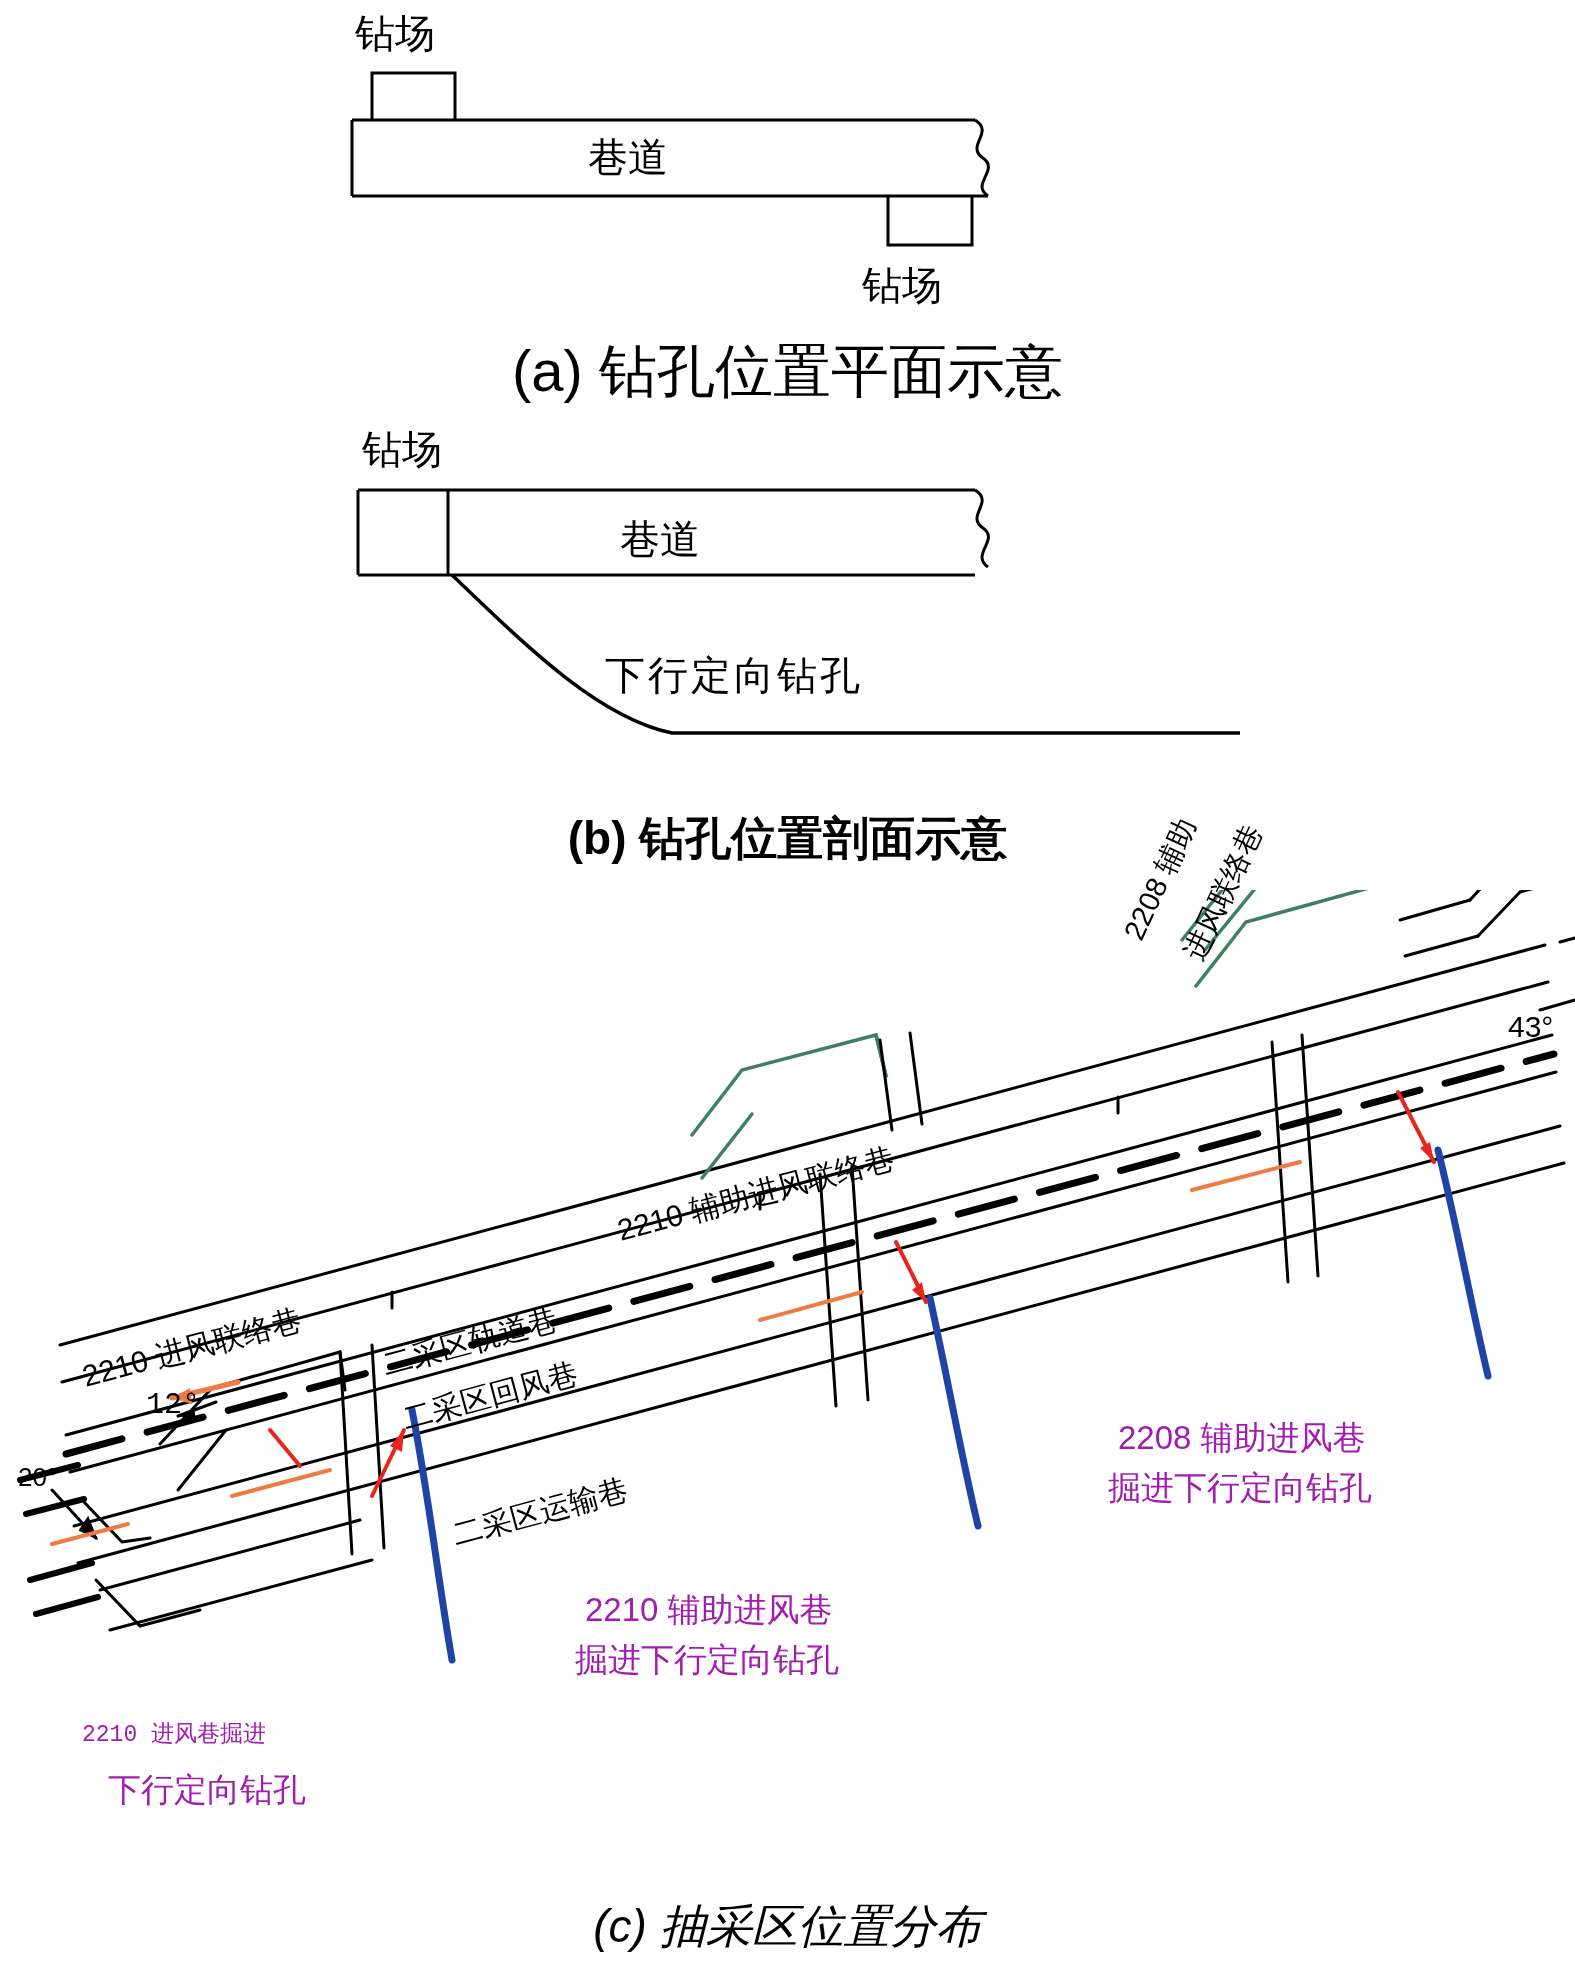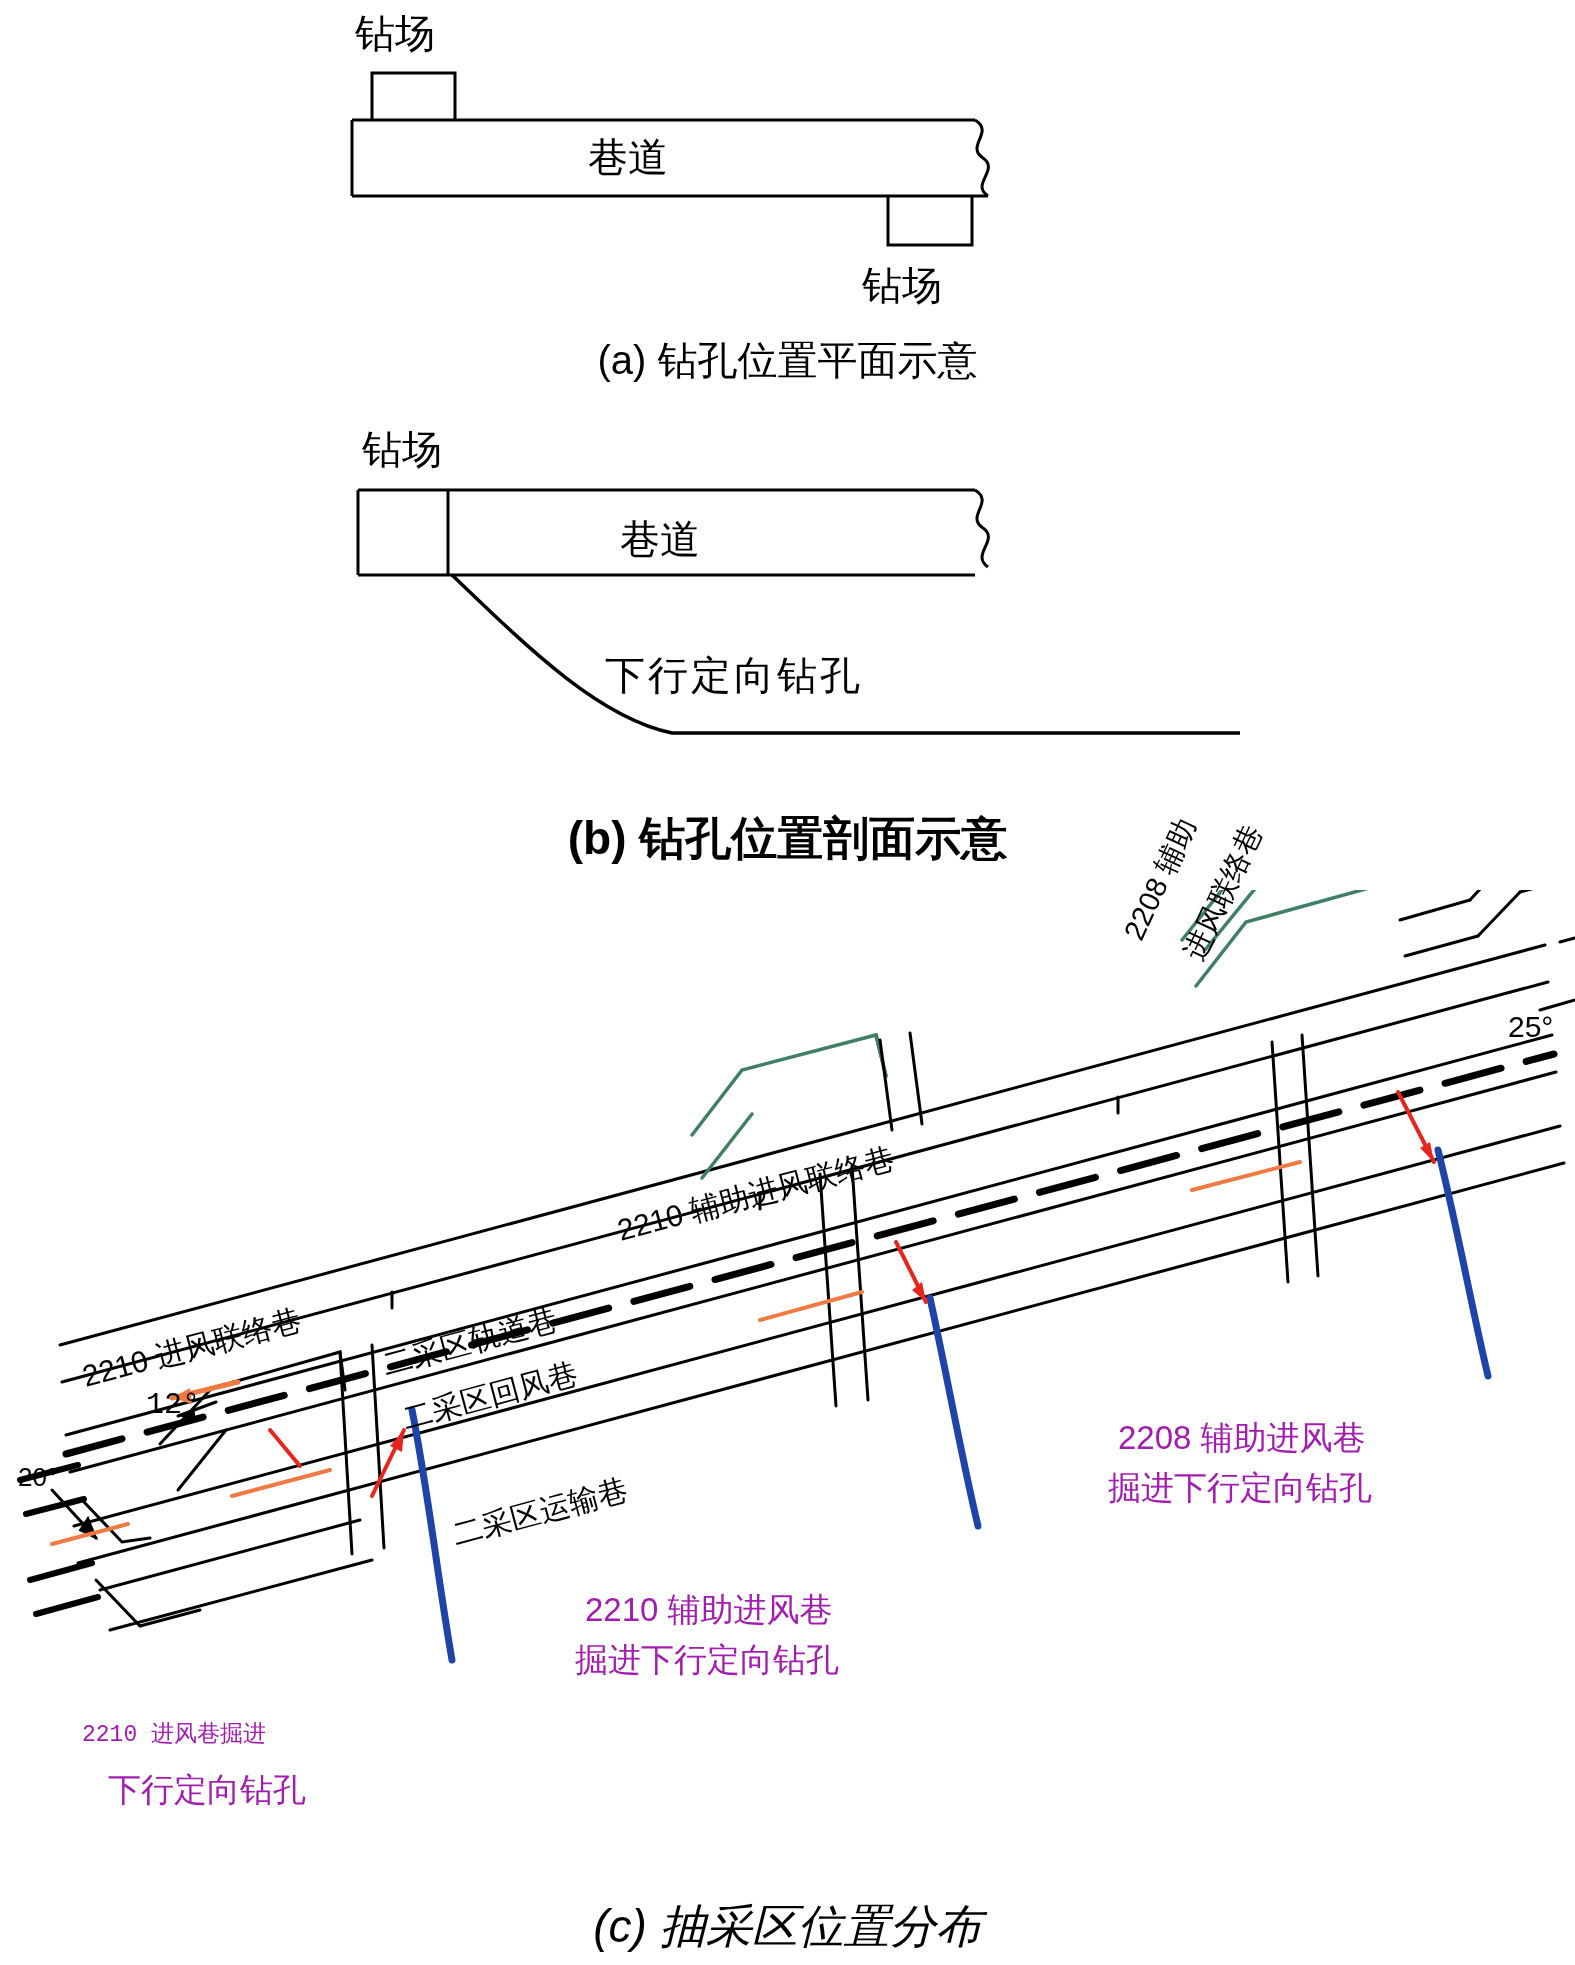--- a/index.html
+++ b/index.html
@@ -60,21 +60,21 @@
     <path d="M 372 120 L 372 73 L 455 73 L 455 120" stroke="#000" stroke-width="3" fill="none"></path>
 
     <path d="M 888 196 L 888 245 L 972 245 L 972 196" stroke="#000" stroke-width="3" fill="none"></path>
 
   </svg>
 
   <div class="lbl" style="left:355px;top:6px;font-size:40px;">钻场</div>
   <div class="lbl" style="left:588px;top:130px;font-size:40px;">巷道</div>
   <div class="lbl" style="left:862px;top:258px;font-size:40px;">钻场</div>
 
-  <div class="cap panel-caption" style="top:333px;font-size:40px;">(a) 钻孔位置平面示意</div>
+  <div class="cap panel-caption" style="top:333px;font-size:58px;">(a) 钻孔位置平面示意</div>
 
   <svg style="position:absolute;left:0;top:450px;width:1575px;height:350px;" viewBox="0 0 1575 350">
 
     <path d="M 358 40 L 975 40" stroke="#000" stroke-width="3" fill="none"></path>
     <path d="M 358 125 L 975 125" stroke="#000" stroke-width="3" fill="none"></path>
     <path d="M 358 40 L 358 125" stroke="#000" stroke-width="3" fill="none"></path>
 
     <path d="M 448 40 L 448 125" stroke="#000" stroke-width="3" fill="none"></path>
 
     <path d="M 975 40 C 995 52, 965 66, 983 78 C 1000 90, 970 104, 988 117" stroke="#000" stroke-width="3" fill="none"></path>
@@ -185,21 +185,21 @@
       <polygon points="926,412 912,400 922,392" fill="#e8251c"></polygon>
 
       <path d="M 1434 272 L 1398 202" stroke="#e8251c" stroke-width="4"></path>
       <polygon points="1434,272 1420,258 1430,252" fill="#e8251c"></polygon>
     </g>
   </svg>
 
   <div class="lbl" style="left:1115px;top:930px;font-size:29px;transform:rotate(-65deg);transform-origin:left top;">2208 辅助</div>
   <div class="lbl" style="left:1175px;top:950px;font-size:29px;transform:rotate(-65deg);transform-origin:left top;">进风联络巷</div>
 
-  <div class="lbl" style="left:1508px;top:1010px;font-size:30px;">25°</div>
+  <div class="lbl" style="left:1508px;top:1010px;font-size:30px;">43°</div>
 
   <div class="lbl" style="left:613px;top:1212px;font-size:30px;transform:rotate(-15deg);transform-origin:left top;">2210 辅助进风联络巷</div>
 
   <div class="lbl" style="left:78px;top:1358px;font-size:30px;transform:rotate(-15deg);transform-origin:left top;">2210 进风联络巷</div>
 
   <div class="lbl" style="left:378px;top:1346px;font-size:30px;transform:rotate(-15deg);transform-origin:left top;">二采区轨道巷</div>
 
   <div class="lbl" style="left:398px;top:1400px;font-size:30px;transform:rotate(-15deg);transform-origin:left top;">二采区回风巷</div>
 
   <div class="lbl" style="left:448px;top:1516px;font-size:30px;transform:rotate(-15deg);transform-origin:left top;">二采区运输巷</div>

